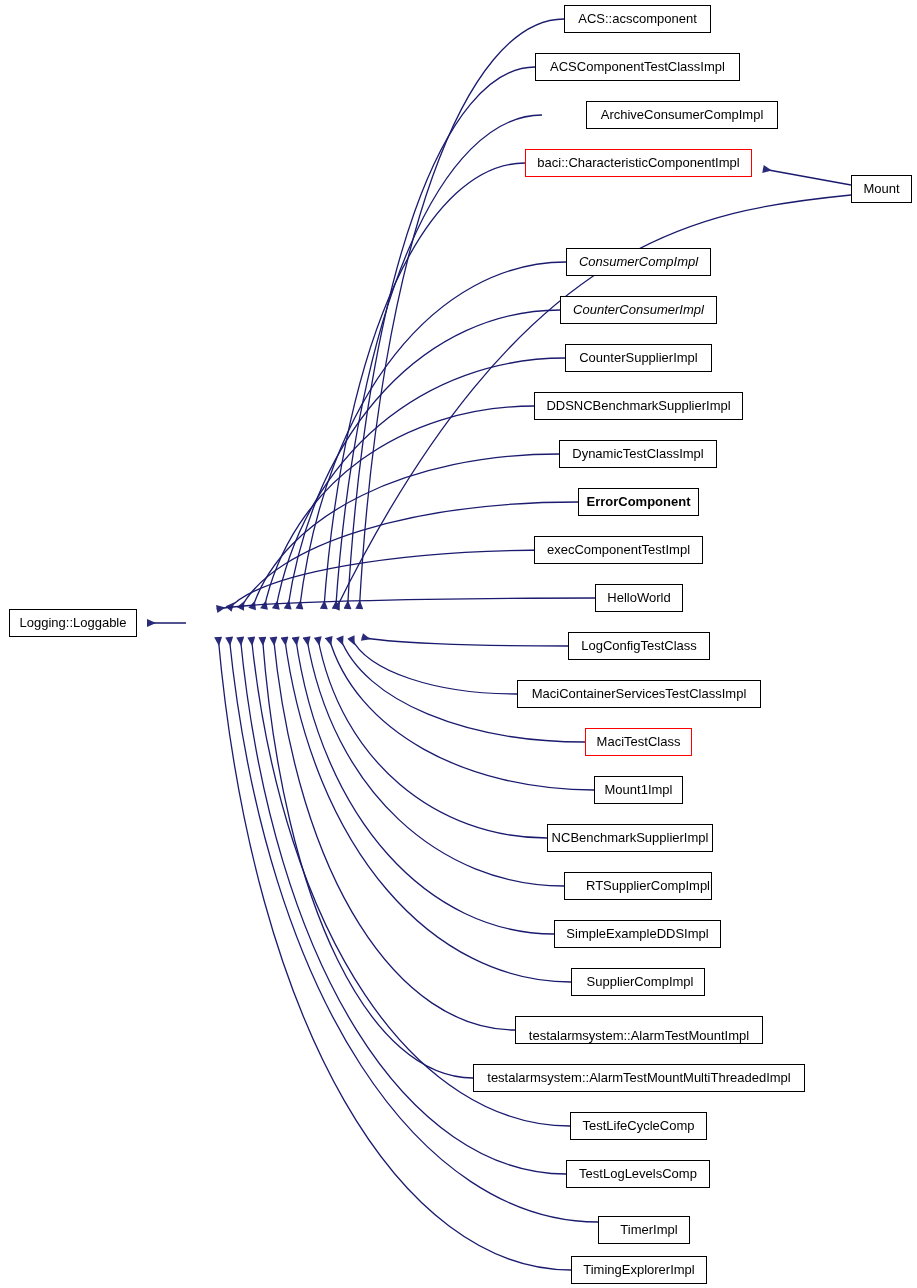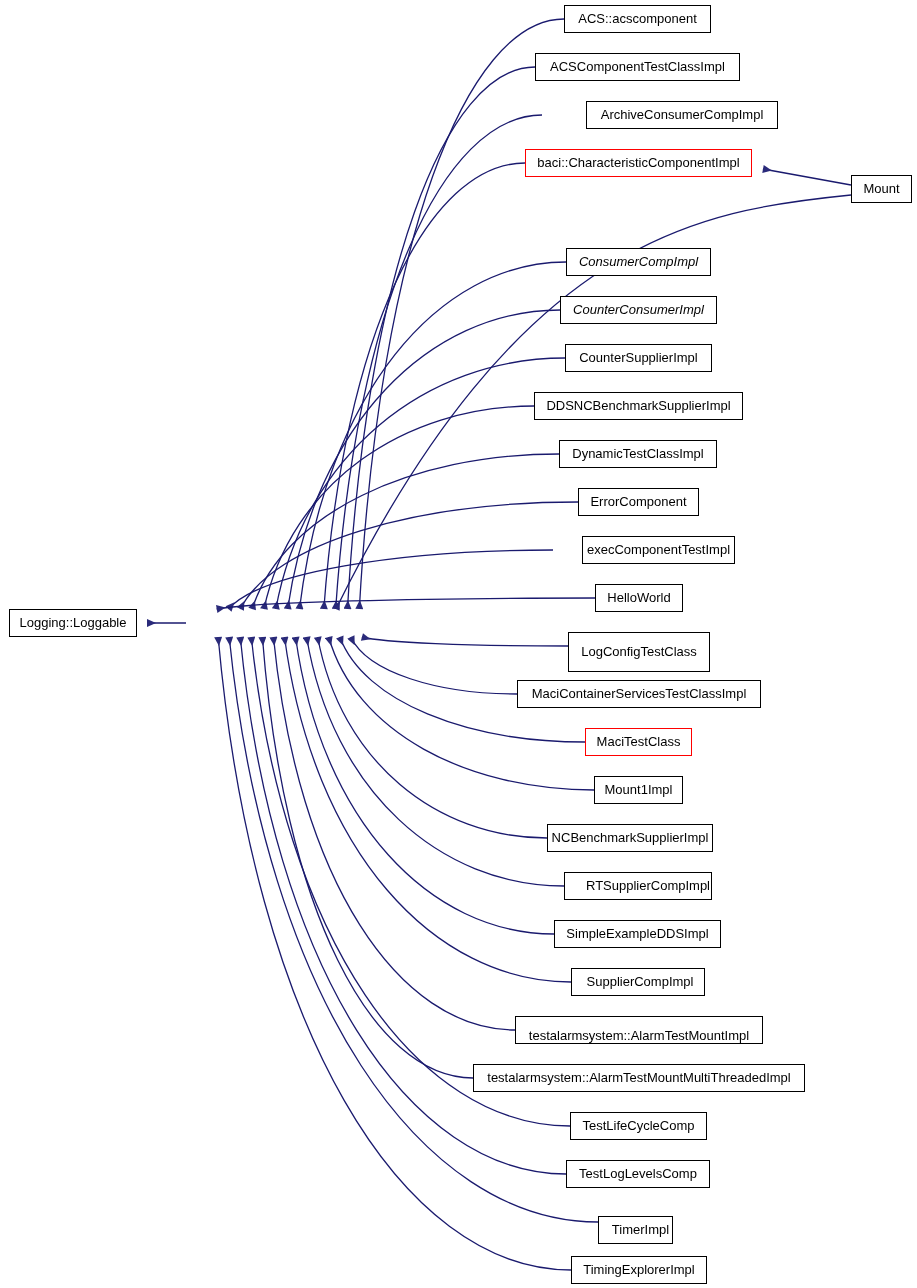--- a/index.html
+++ b/index.html
@@ -129,30 +129,30 @@
       </div>
       <div class="node" style="left: 565px; top: 344px; width: 147px; height: 28px;">
         <span class="node-label">CounterSupplierImpl</span>
       </div>
       <div class="node" style="left: 534px; top: 392px; width: 209px; height: 28px;">
         <span class="node-label">DDSNCBenchmarkSupplierImpl</span>
       </div>
       <div class="node" style="left: 559px; top: 440px; width: 158px; height: 28px;">
         <span class="node-label">DynamicTestClassImpl</span>
       </div>
-      <div class="node" style="left: 578px; top: 488px; width: 121px; height: 28px;">
+      <div class="node" style="left: 578px; top: 488px; width: 121px; height: 28px; font-weight: bold;">
         <span class="node-label">ErrorComponent</span>
       </div>
-      <div class="node" style="left: 582px; top: 536px; width: 153px; height: 28px;">
+      <div class="node" style="left: 534px; top: 536px; width: 169px; height: 28px;">
         <span class="node-label">execComponentTestImpl</span>
       </div>
       <div class="node" style="left: 595px; top: 584px; width: 88px; height: 28px;">
         <span class="node-label">HelloWorld</span>
       </div>
-      <div class="node" style="left: 568px; top: 632px; width: 142px; height: 40px;">
+      <div class="node" style="left: 568px; top: 632px; width: 142px; height: 28px;">
         <span class="node-label">LogConfigTestClass</span>
       </div>
       <div class="node" style="left: 517px; top: 680px; width: 244px; height: 28px;">
         <span class="node-label">MaciContainerServicesTestClassImpl</span>
       </div>
       <div class="node red" style="left: 585px; top: 728px; width: 107px; height: 28px;">
         <span class="node-label">MaciTestClass</span>
       </div>
       <div class="node" style="left: 594px; top: 776px; width: 89px; height: 28px;">
         <span class="node-label">Mount1Impl</span>
@@ -174,21 +174,21 @@
       </div>
       <div class="node" style="left: 473px; top: 1064px; width: 332px; height: 28px;">
         <span class="node-label">testalarmsystem::AlarmTestMountMultiThreadedImpl</span>
       </div>
       <div class="node" style="left: 570px; top: 1112px; width: 137px; height: 28px;">
         <span class="node-label">TestLifeCycleComp</span>
       </div>
       <div class="node" style="left: 566px; top: 1160px; width: 144px; height: 28px;">
         <span class="node-label">TestLogLevelsComp</span>
       </div>
-      <div class="node" style="left: 598px; top: 1216px; width: 75px; height: 28px; padding-left: 18px;">
+      <div class="node" style="left: 598px; top: 1216px; width: 92px; height: 28px; padding-left: 18px;">
         <span class="node-label">TimerImpl</span>
       </div>
       <div class="node" style="left: 571px; top: 1256px; width: 136px; height: 28px;">
         <span class="node-label">TimingExplorerImpl</span>
       </div>
     </div>
 
 </div>
 
 </body></html>

